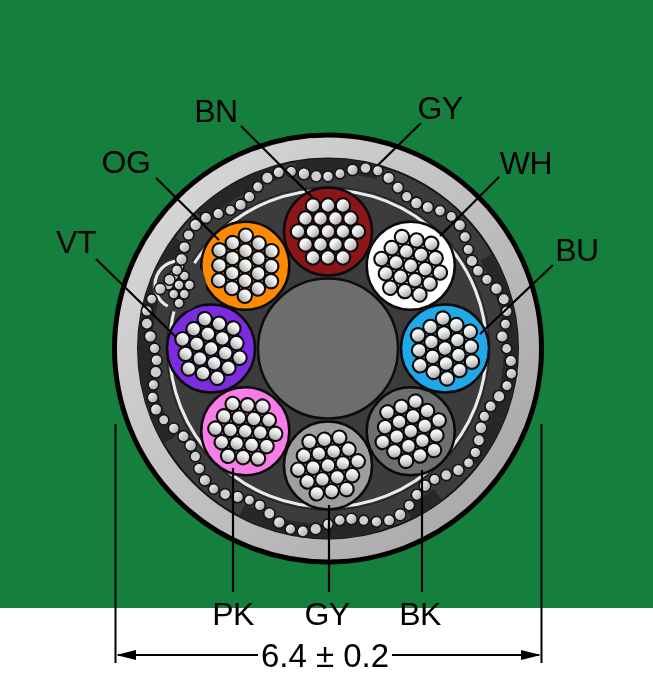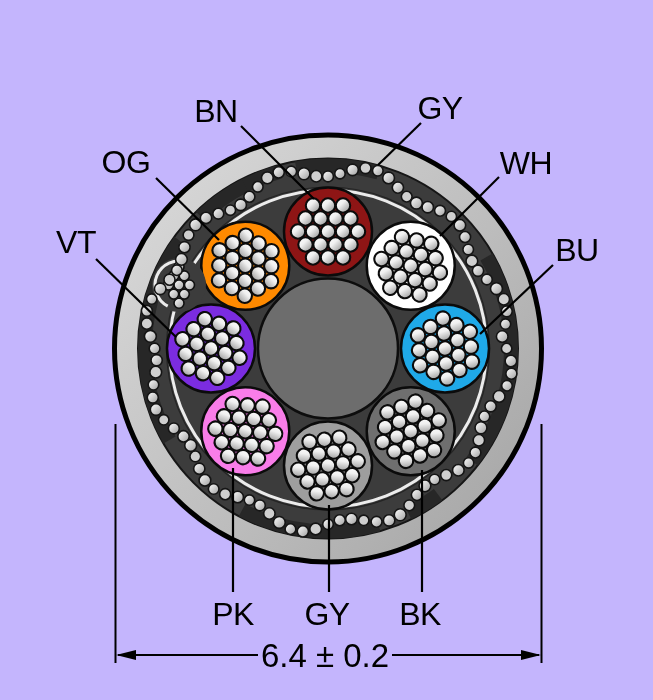--- a/index.html
+++ b/index.html
@@ -1,17 +1,17 @@
 <!DOCTYPE html>
 <html><head>
 <meta charset="utf-8">
 <style>
   html,body{margin:0;padding:0;background:#ffffff;}
   body{width:653px;height:700px;overflow:hidden;}
-  .stage{position:relative;width:653px;height:700px;background:#c4b5fd;}
+  .stage{position:relative;width:653px;height:608px;background:#15803d;}
   svg{display:block;}
   .callout-text{
     font-family:"Liberation Sans",sans-serif;
     font-size:32px;
     fill:#000;
     letter-spacing:-0.5px;
   }
   .dim-text{
     font-family:"Liberation Sans",sans-serif;
     font-size:33px;

